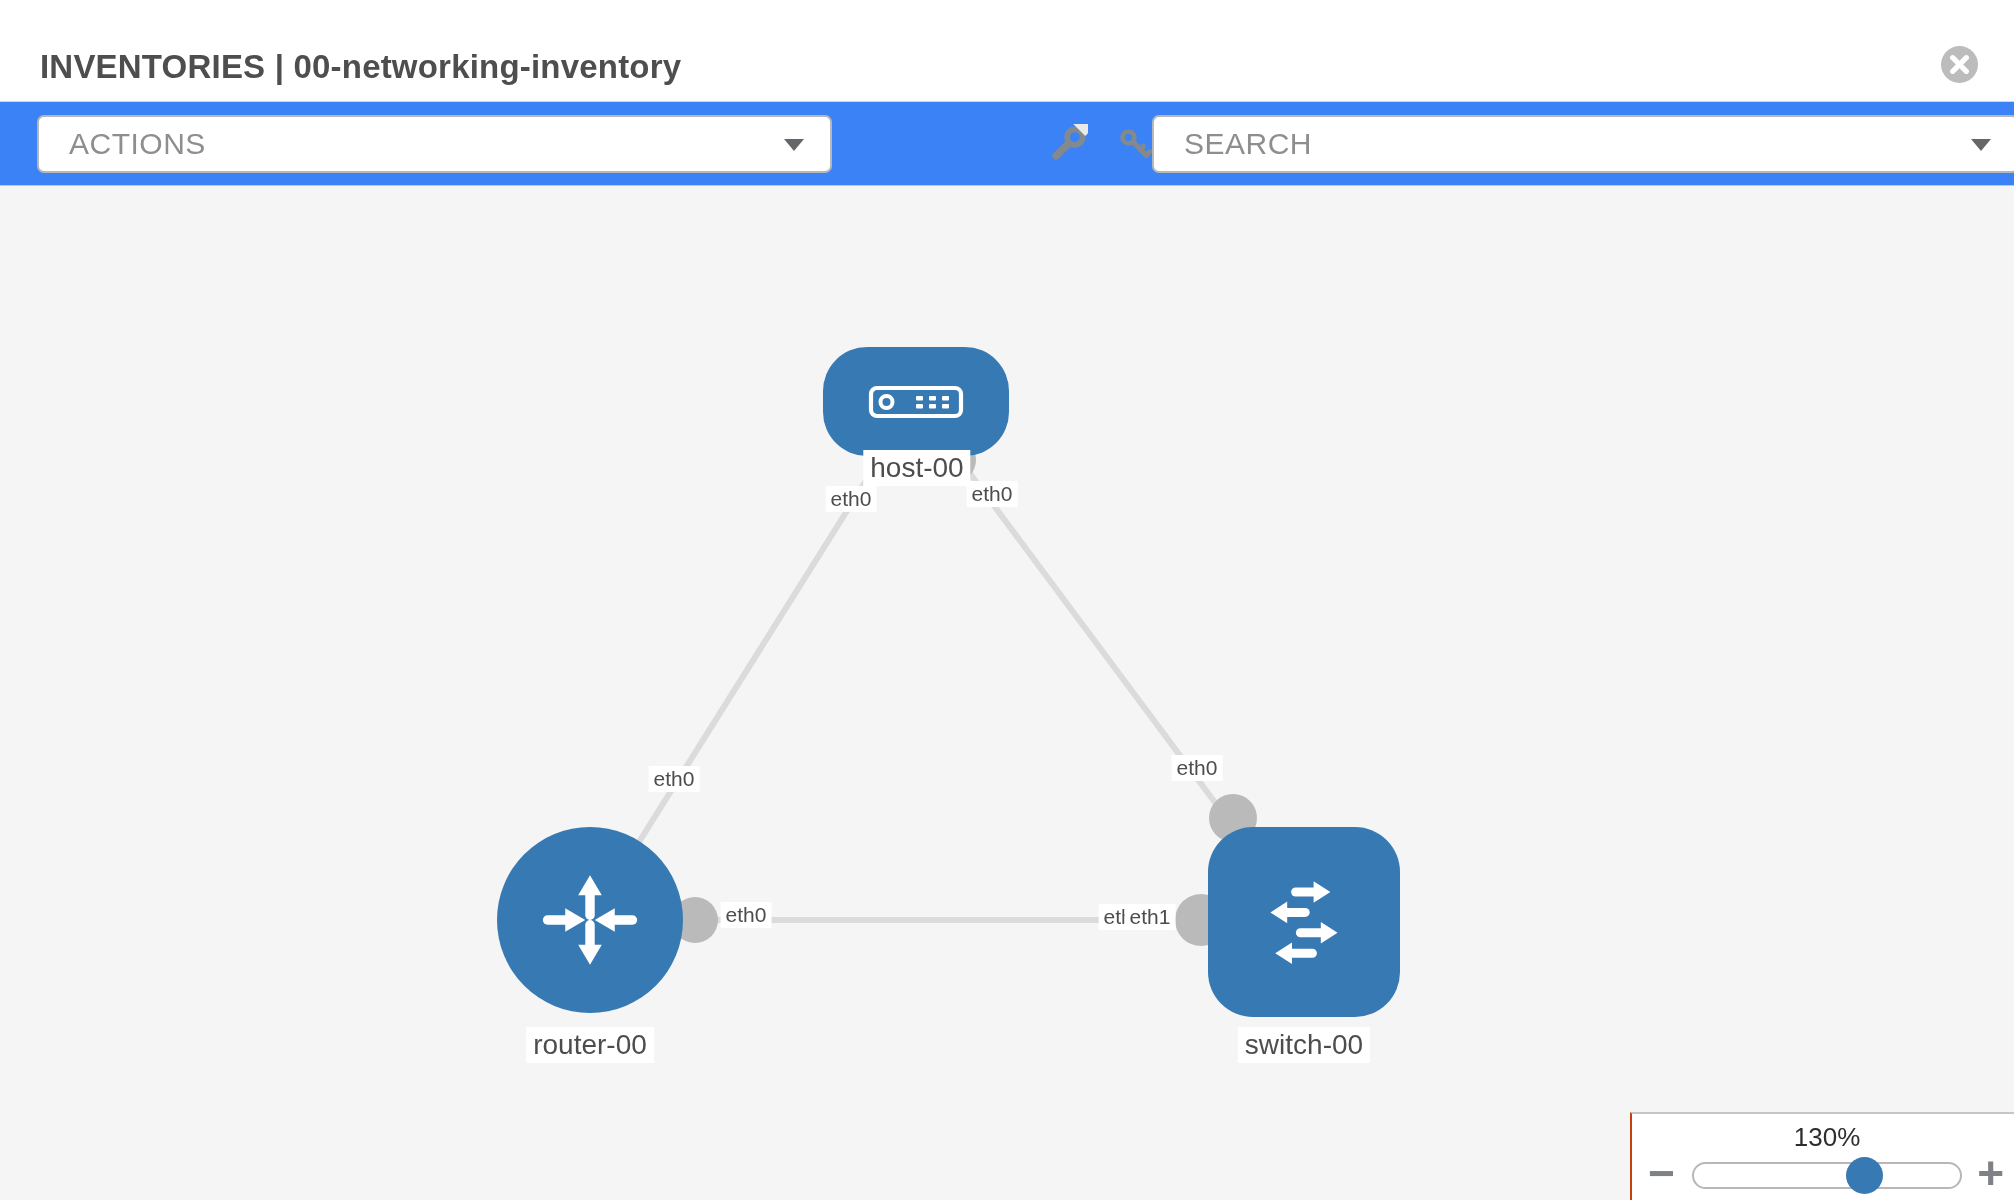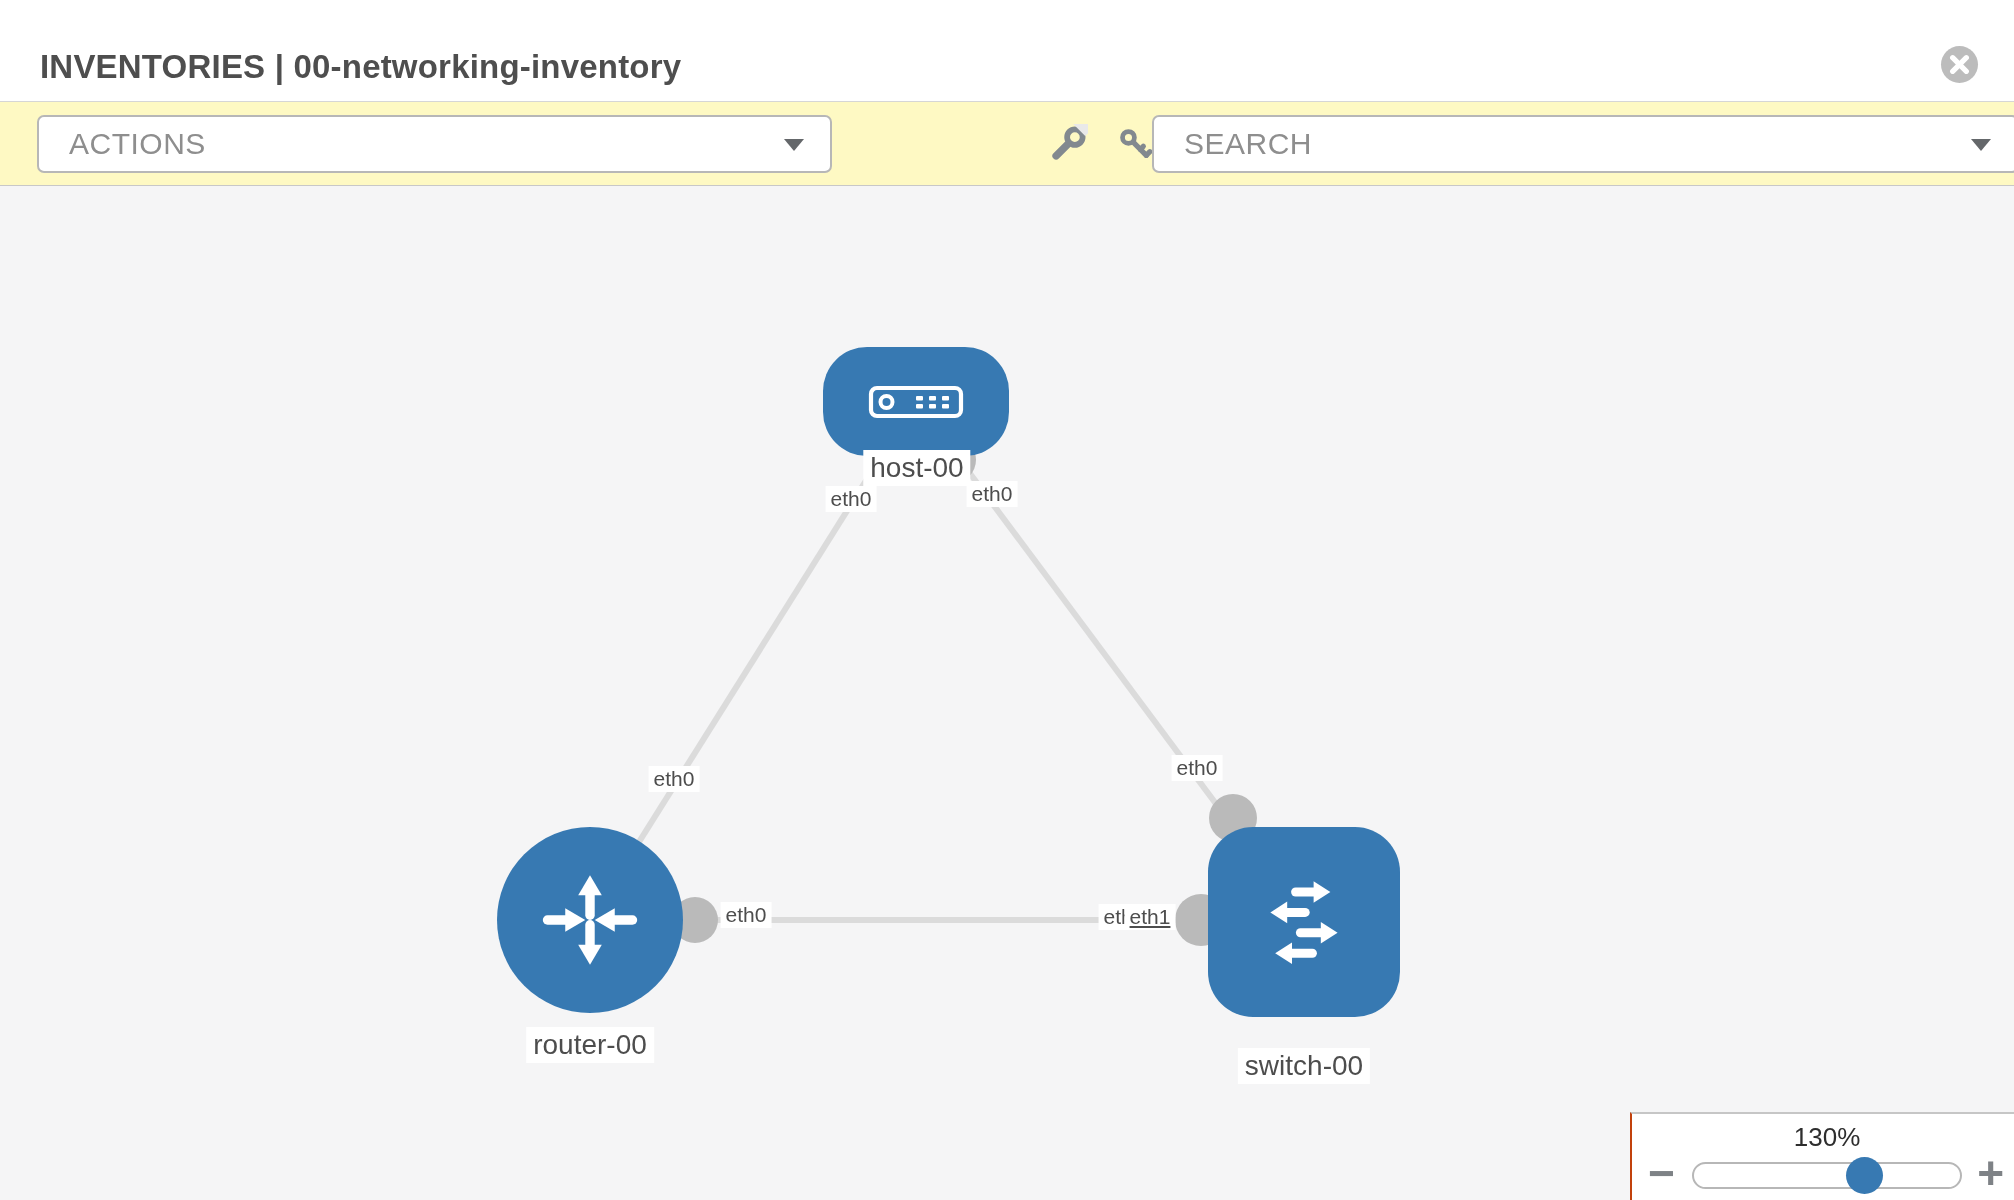--- a/index.html
+++ b/index.html
@@ -8,21 +8,21 @@
 
   
   .header { position:relative; height:71px; background:#fff; border-bottom:1px solid #d6d6d6;margin-top:31px; }
   .header-title { position:absolute; left:40px; top:0; height:71px; line-height:71px;
                   font-size:33px; font-weight:700; color:#4e4e4e; letter-spacing:0.2px; }
   .close-btn { position:absolute; right:36px; top:15px; width:37px; height:37px;
                border-radius:50%; background:#bcbcbc; border:none; cursor:pointer;
                display:flex; align-items:center; justify-content:center; }
 
   
-  .toolbar { position:relative; height:84px; background:#fef9c3; border-bottom:1px solid #c8c8c8; }
+  .toolbar { position:relative; height:84px; background:#3b82f6; border-bottom:1px solid #c8c8c8; }
   .dropdown { position:absolute; top:13px; height:58px; background:#fff;
               border:2px solid #b7b7b7; border-radius:7px; cursor:pointer;
               display:flex; align-items:center; }
   .dd-actions { left:37px;  width:795px; }
   .dd-search  { left:1152px; width:867px; }
   .dd-label { margin-left:30px; font-size:30px; color:#8e8e8e; letter-spacing:0.5px; }
   .caret { position:absolute; right:26px; top:50%; margin-top:-5px; width:0; height:0;
            border-left:10px solid transparent; border-right:10px solid transparent;
            border-top:12px solid #64676a; }
   .tool-btn { position:absolute; top:16px; width:52px; height:52px; background:none;
@@ -152,26 +152,26 @@
       <line x1="57" y1="76" x2="38" y2="76" stroke="#fff" stroke-width="7.5" stroke-linecap="round"></line>
       <polygon points="26,76 40,67 40,85" fill="#fff"></polygon>
     </svg>
   </div>
 
   <div class="graph-label eth-label" style="left:851px;  top:313px;">eth0</div>
   <div class="graph-label eth-label" style="left:992px;  top:308px;">eth0</div>
   <div class="graph-label eth-label" style="left:674px;  top:593px;">eth0</div>
   <div class="graph-label eth-label" style="left:746px;  top:729px;">eth0</div>
   <div class="graph-label eth-label" style="left:1124px; top:731px;">eth0</div>
-  <div class="graph-label eth-label" style="left:1150px; top:731px;text-decoration:underline;">eth1</div>
+  <div class="graph-label eth-label" style="left:1150px; top:731px;">eth1</div>
   <div class="graph-label eth-label" style="left:1197px; top:582px;">eth0</div>
 
   <div class="graph-label node-label" style="left:917px;  top:282px;">host-00</div>
   <div class="graph-label node-label" style="left:590px;  top:859px;">router-00</div>
-  <div class="graph-label node-label" style="left:1304px; top:880px;">switch-00</div>
+  <div class="graph-label node-label" style="left:1304px; top:859px;">switch-00</div>
 
   <div class="zoom-panel">
     <div class="zoom-value">130%</div>
     <button class="zoom-minus">−</button>
     <div class="zoom-track">
       <div class="zoom-thumb"></div>
     </div>
     <button class="zoom-plus">+</button>
   </div>
 

